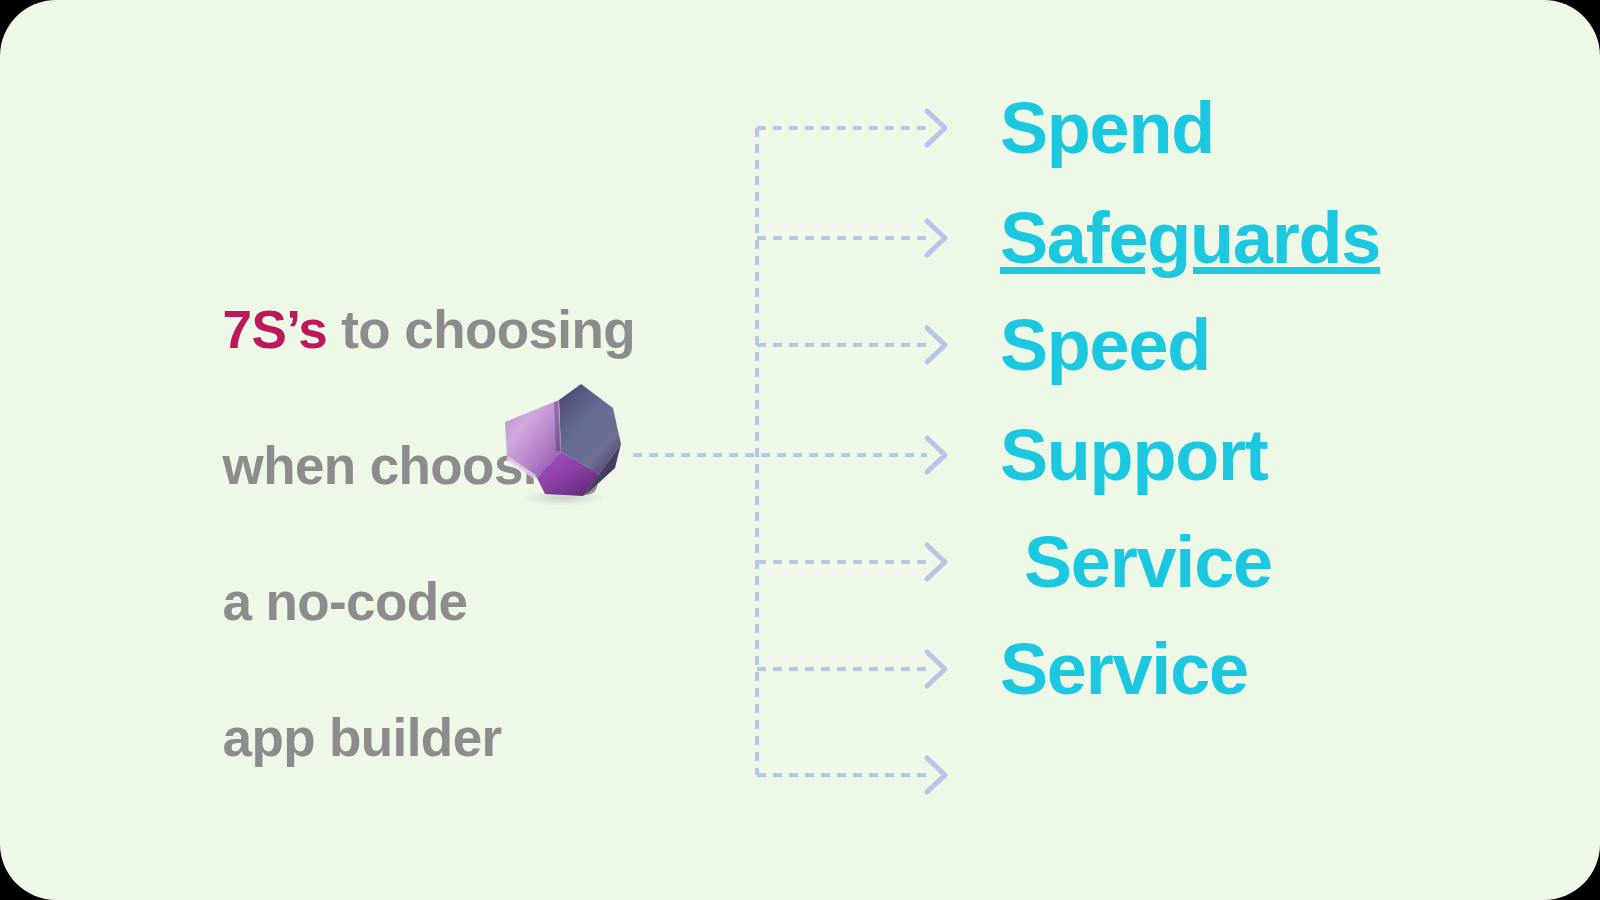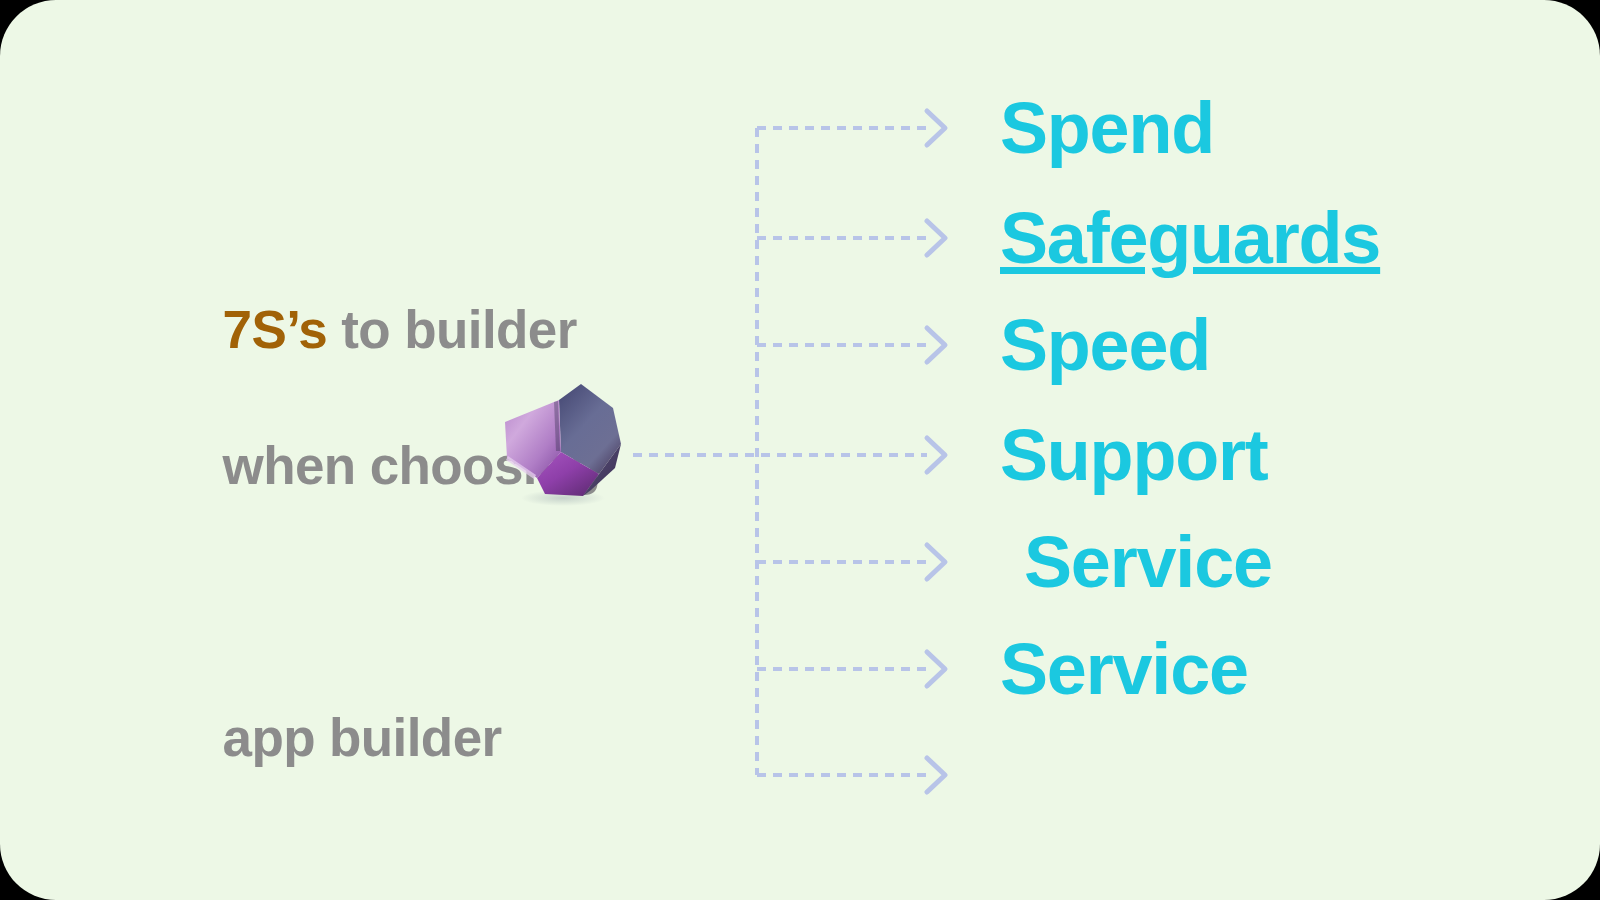--- a/index.html
+++ b/index.html
@@ -32,21 +32,21 @@
     width: 470px;
     font-family: "Liberation Sans", sans-serif;
     font-weight: bold;
     font-size: 53px;
     line-height: 68px;
     letter-spacing: -0.6px;
     color: #8c8c8c;
     white-space: pre-wrap;
   }
   #heading .accent {
-    color: #a16207;
+    color: #be185d;
   }
 
   
   #polyhedron {
     position: absolute;
     left: 495px;
     top: 378px;
     width: 132px;
     height: 126px;
   }
@@ -92,23 +92,23 @@
     color: #1bc8e0;
     white-space: nowrap;
   }
 </style>
 </head>
 <body>
 
 <div id="canvas">
 
   <div id="heading">
-    <span class="accent">7S’s</span><span> to builder</span><br>
+    <span class="accent">7S’s</span><span> to choosing</span><br>
     <span>when choosing</span><br>
-    <br>
+    <span>a no-code</span><br>
     <span>app builder</span>
   </div>
 
   <div id="polyhedron">
     <svg viewBox="0 0 132 126" xmlns="http://www.w3.org/2000/svg">
       <defs>
         <linearGradient id="gTop" x1="0.18" y1="0" x2="0.9" y2="0.95">
           <stop offset="0%" stop-color="#4a4d78"></stop>
           <stop offset="42%" stop-color="#686d95"></stop>
           <stop offset="75%" stop-color="#6d6f94"></stop>

